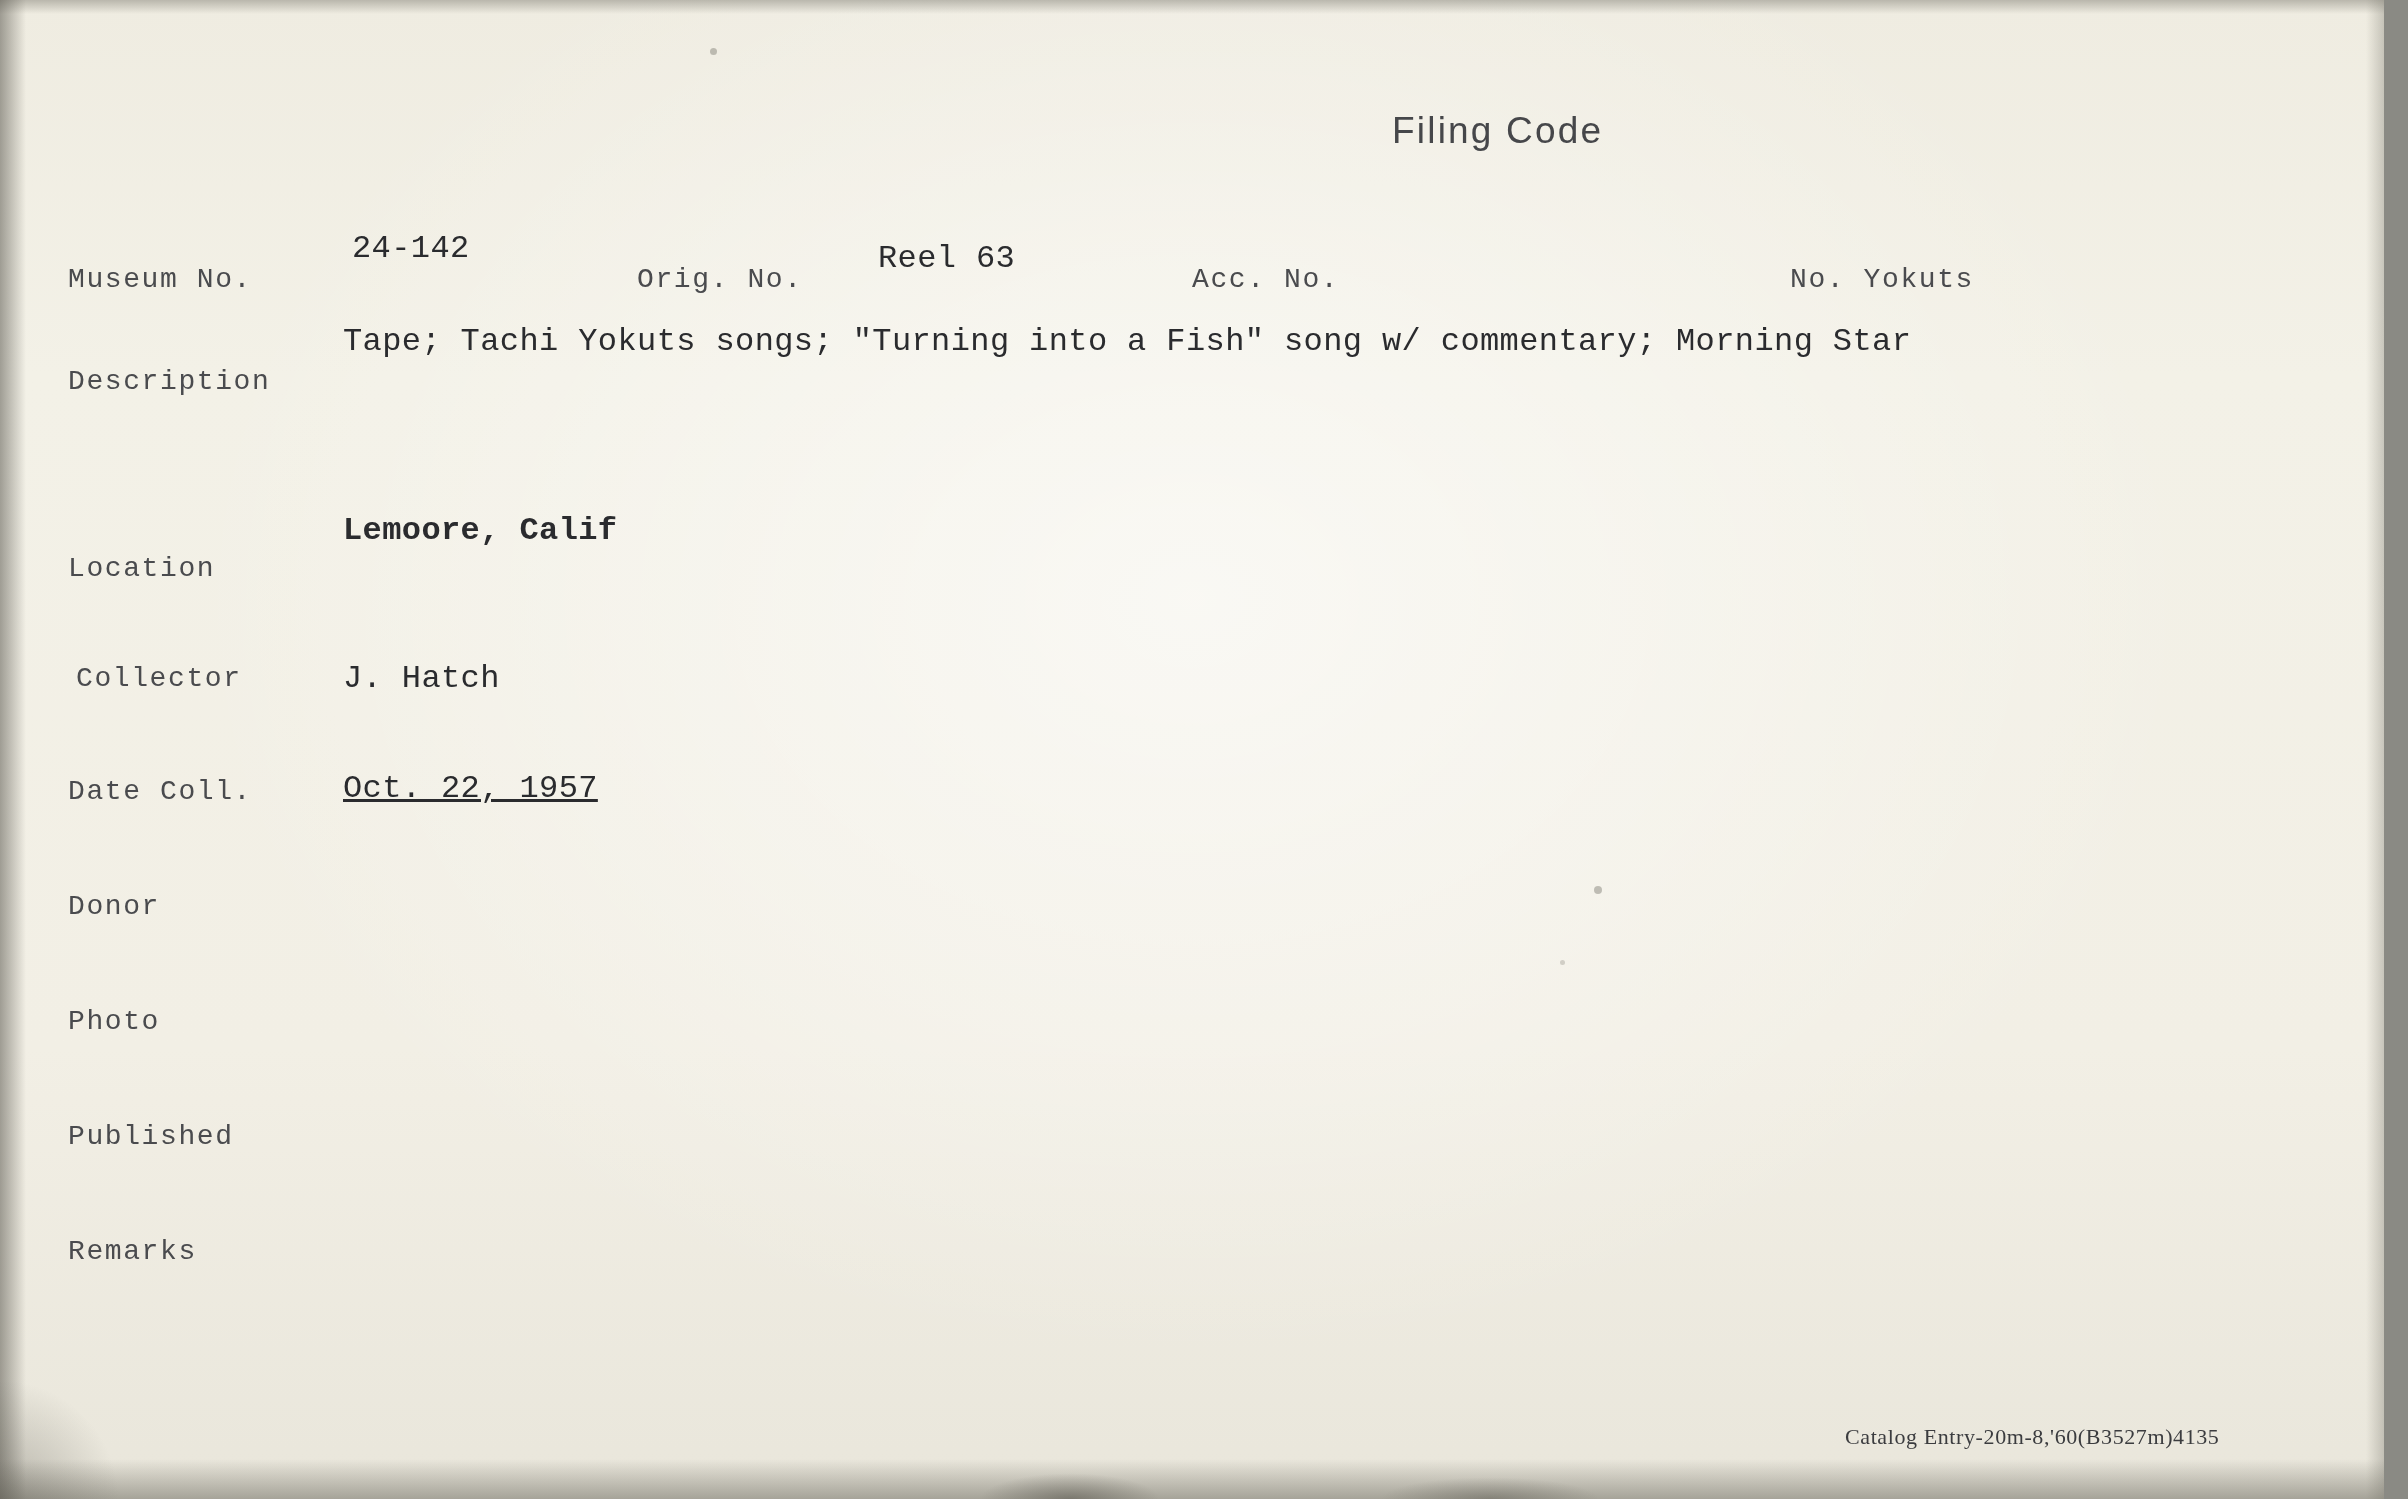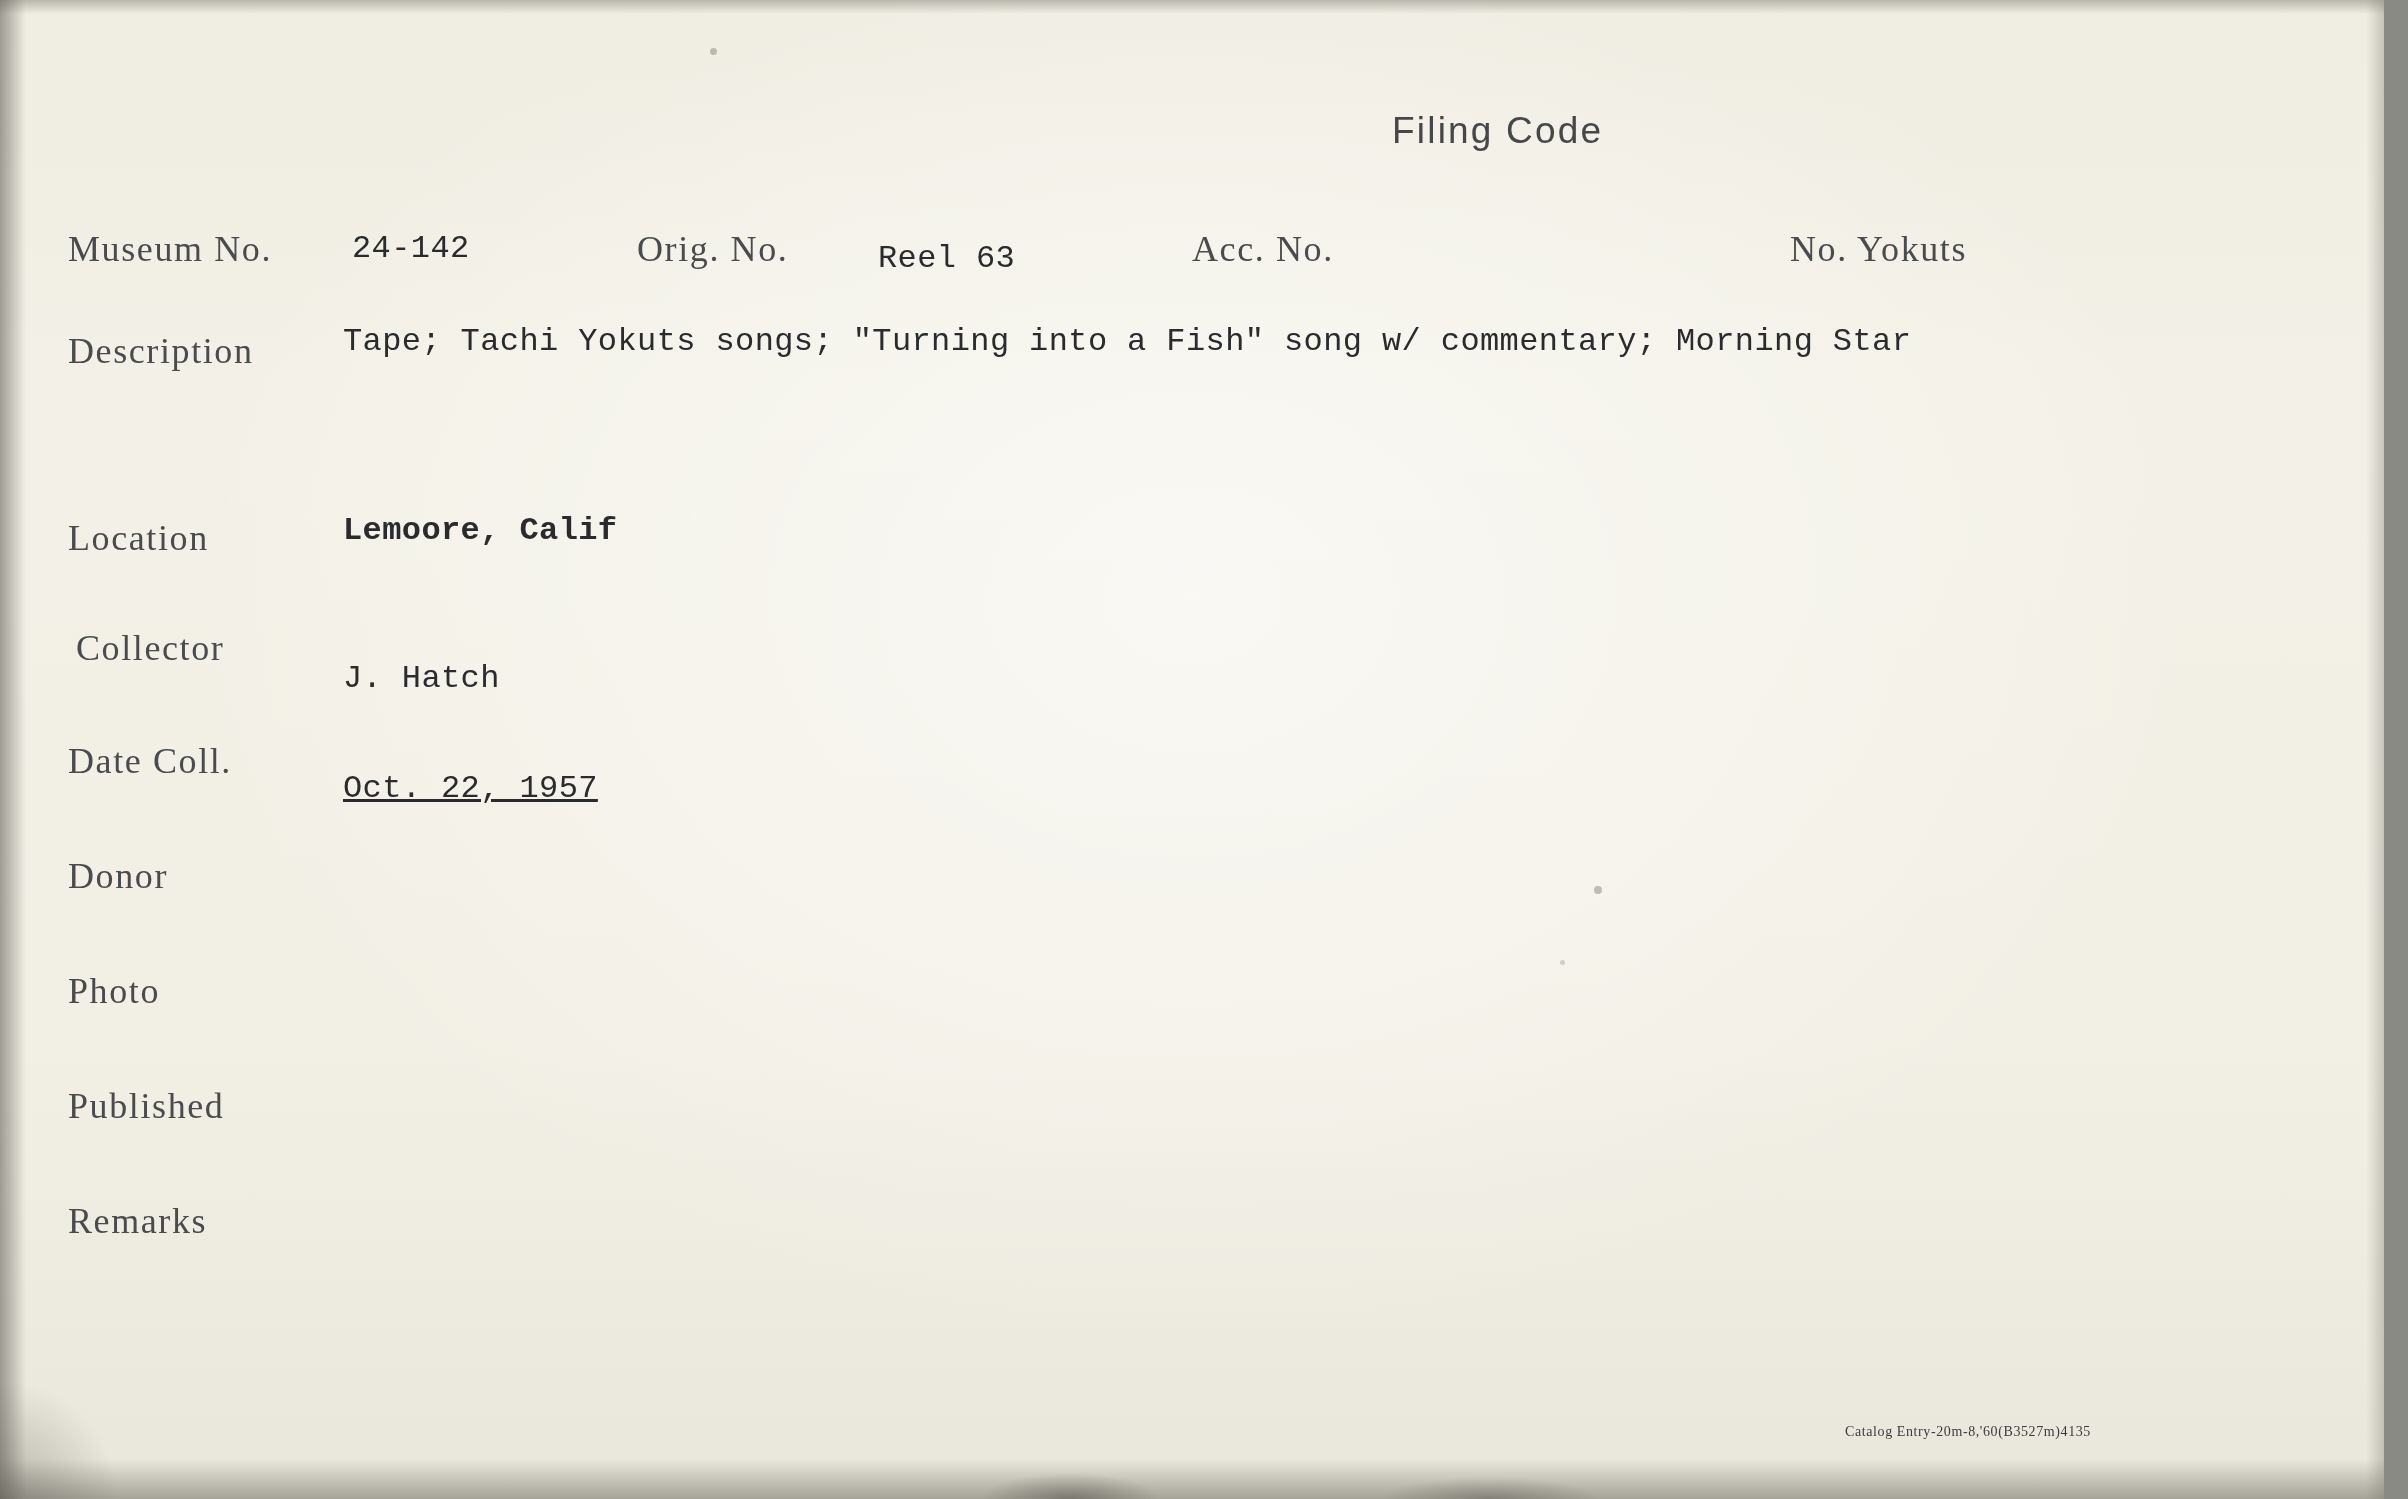--- a/index.html
+++ b/index.html
@@ -72,25 +72,26 @@
     position: absolute;
     left: 1380px; bottom: 0;
     width: 220px; height: 22px;
     background: radial-gradient(ellipse at 50% 100%, rgba(70,68,60,0.35), rgba(70,68,60,0) 70%);
     pointer-events: none;
   }
 
   
   .label {
     position: absolute;
-    font-family: Liberation Serif, serif;
-    font-size: 36px;
+    font-family: Liberation Mono, monospace;
+    font-size: 28px;
     letter-spacing: 1.6px;
     color: #4a4b4e;
     white-space: nowrap;
+    margin-top: 36px;
   }
   .title {
     position: absolute;
     font-family: "Liberation Sans", sans-serif;
     font-size: 37px;
     letter-spacing: 2.2px;
     color: #46474a;
     white-space: nowrap;
   }
   
@@ -102,21 +103,21 @@
     color: #2a2b2e;
     white-space: nowrap;
   }
   .typed.desc {
     line-height: 47px;
     white-space: pre;
   }
   .footer {
     position: absolute;
     font-family: "Liberation Serif", serif;
-    font-size: 14px;
+    font-size: 22px;
     letter-spacing: 0.6px;
     color: #3b3c3f;
     white-space: nowrap;
   }
   .speck {
     position: absolute;
     background: #7d7b72;
     border-radius: 50%;
     opacity: 0.45;
     pointer-events: none;

